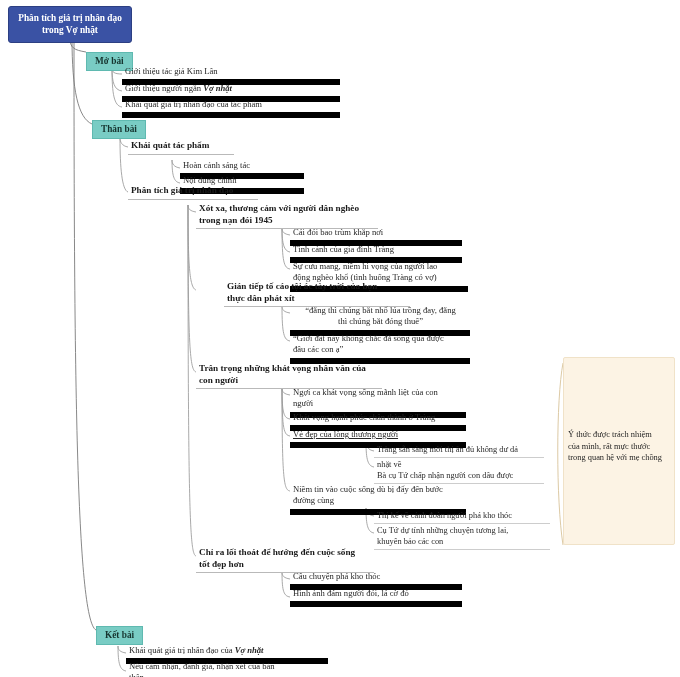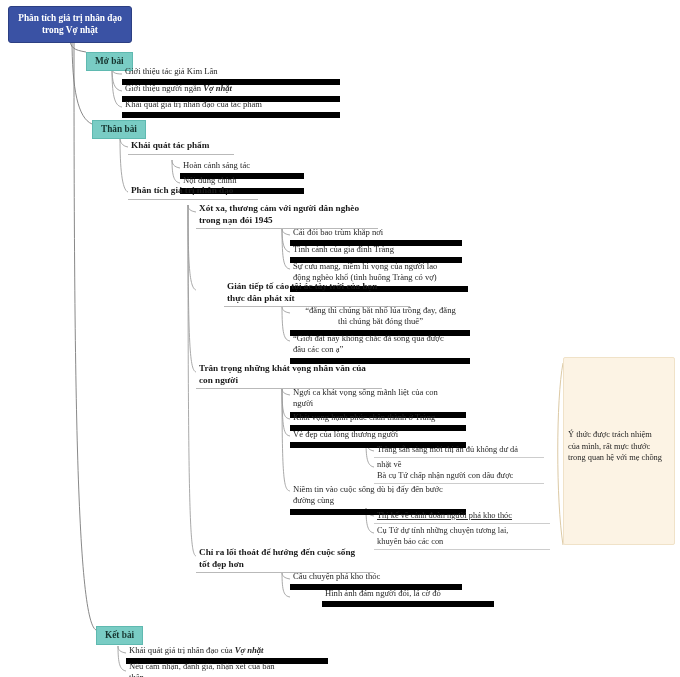--- a/index.html
+++ b/index.html
@@ -155,44 +155,44 @@
 
   <div class="node l2" style="left:196px;top:363px;width:186px;">
     <div>Trân trọng những khát vọng nhân văn của</div>
     <div>con người</div>
   </div>
   <div class="node l3" style="left:290px;top:387px;width:176px;">
     <div>Ngợi ca khát vọng sống mãnh liệt của con</div>
     <div>người</div>
   </div>
   <div class="node l3" style="left:290px;top:412px;width:176px;">Khát vọng hạnh phúc chân thành ở Tràng</div>
-  <div class="node l3" style="left:290px;top:429px;width:176px;">Vẻ đẹp của lòng thương người</div>
+  <div class="node l3" style="left:290px;top:429px;width:176px;text-decoration:underline;">Vẻ đẹp của lòng thương người</div>
 
   <div class="node l4" style="left:374px;top:444px;width:170px;">Tràng sẵn sàng mời thị ăn đủ không dư dả</div>
   <div class="node l4" style="left:374px;top:459px;width:170px;">
     <div>nhặt về</div>
     <div>Bà cụ Tứ chấp nhận người con dâu được</div>
   </div>
 
   <div class="node l3" style="left:290px;top:484px;width:176px;">
     <div>Niềm tin vào cuộc sống dù bị đẩy đến bước</div>
     <div>đường cùng</div>
   </div>
-  <div class="node l4" style="left:374px;top:510px;width:176px;text-decoration:underline;">Thị kể về cảnh đoàn người phá kho thóc</div>
+  <div class="node l4" style="left:374px;top:510px;width:176px;">Thị kể về cảnh đoàn người phá kho thóc</div>
   <div class="node l4" style="left:374px;top:525px;width:176px;">
     <div>Cụ Tứ dự tính những chuyện tương lai,</div>
     <div>khuyên bảo các con</div>
   </div>
 
   <div class="node l2" style="left:196px;top:547px;width:178px;">
     <div>Chỉ ra lối thoát để hướng đến cuộc sống</div>
     <div>tốt đẹp hơn</div>
   </div>
   <div class="node l3" style="left:290px;top:571px;width:172px;">Câu chuyện phá kho thóc</div>
-  <div class="node l3" style="left:290px;top:588px;width:172px;margin-left:32px;">Hình ảnh đám người đói, lá cờ đỏ</div>
+  <div class="node l3" style="left:290px;top:588px;width:172px;">Hình ảnh đám người đói, lá cờ đỏ</div>
 
   <div class="node chip" style="left:96px;top:626px;">Kết bài</div>
   <div class="node l3" style="left:126px;top:645px;width:202px;">
     <span>Khái quát giá trị nhân đạo của </span><span class="it">Vợ nhặt</span>
   </div>
   <div class="node l3" style="left:126px;top:661px;width:202px;">
     <div>Nêu cảm nhận, đánh giá, nhận xét của bản</div>
     <div>thân</div>
   </div>
 

